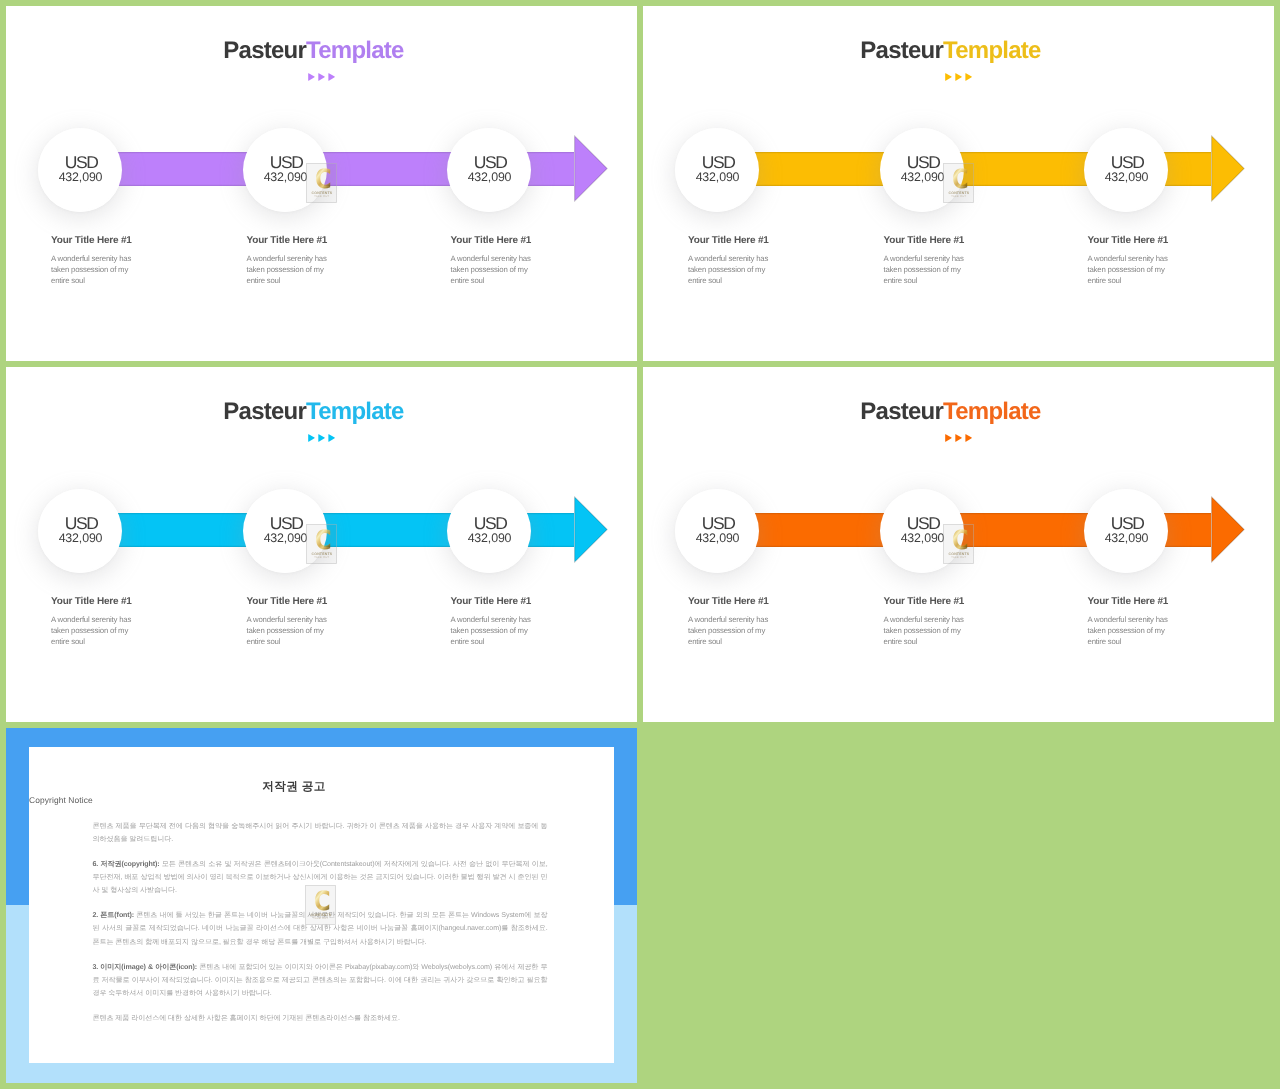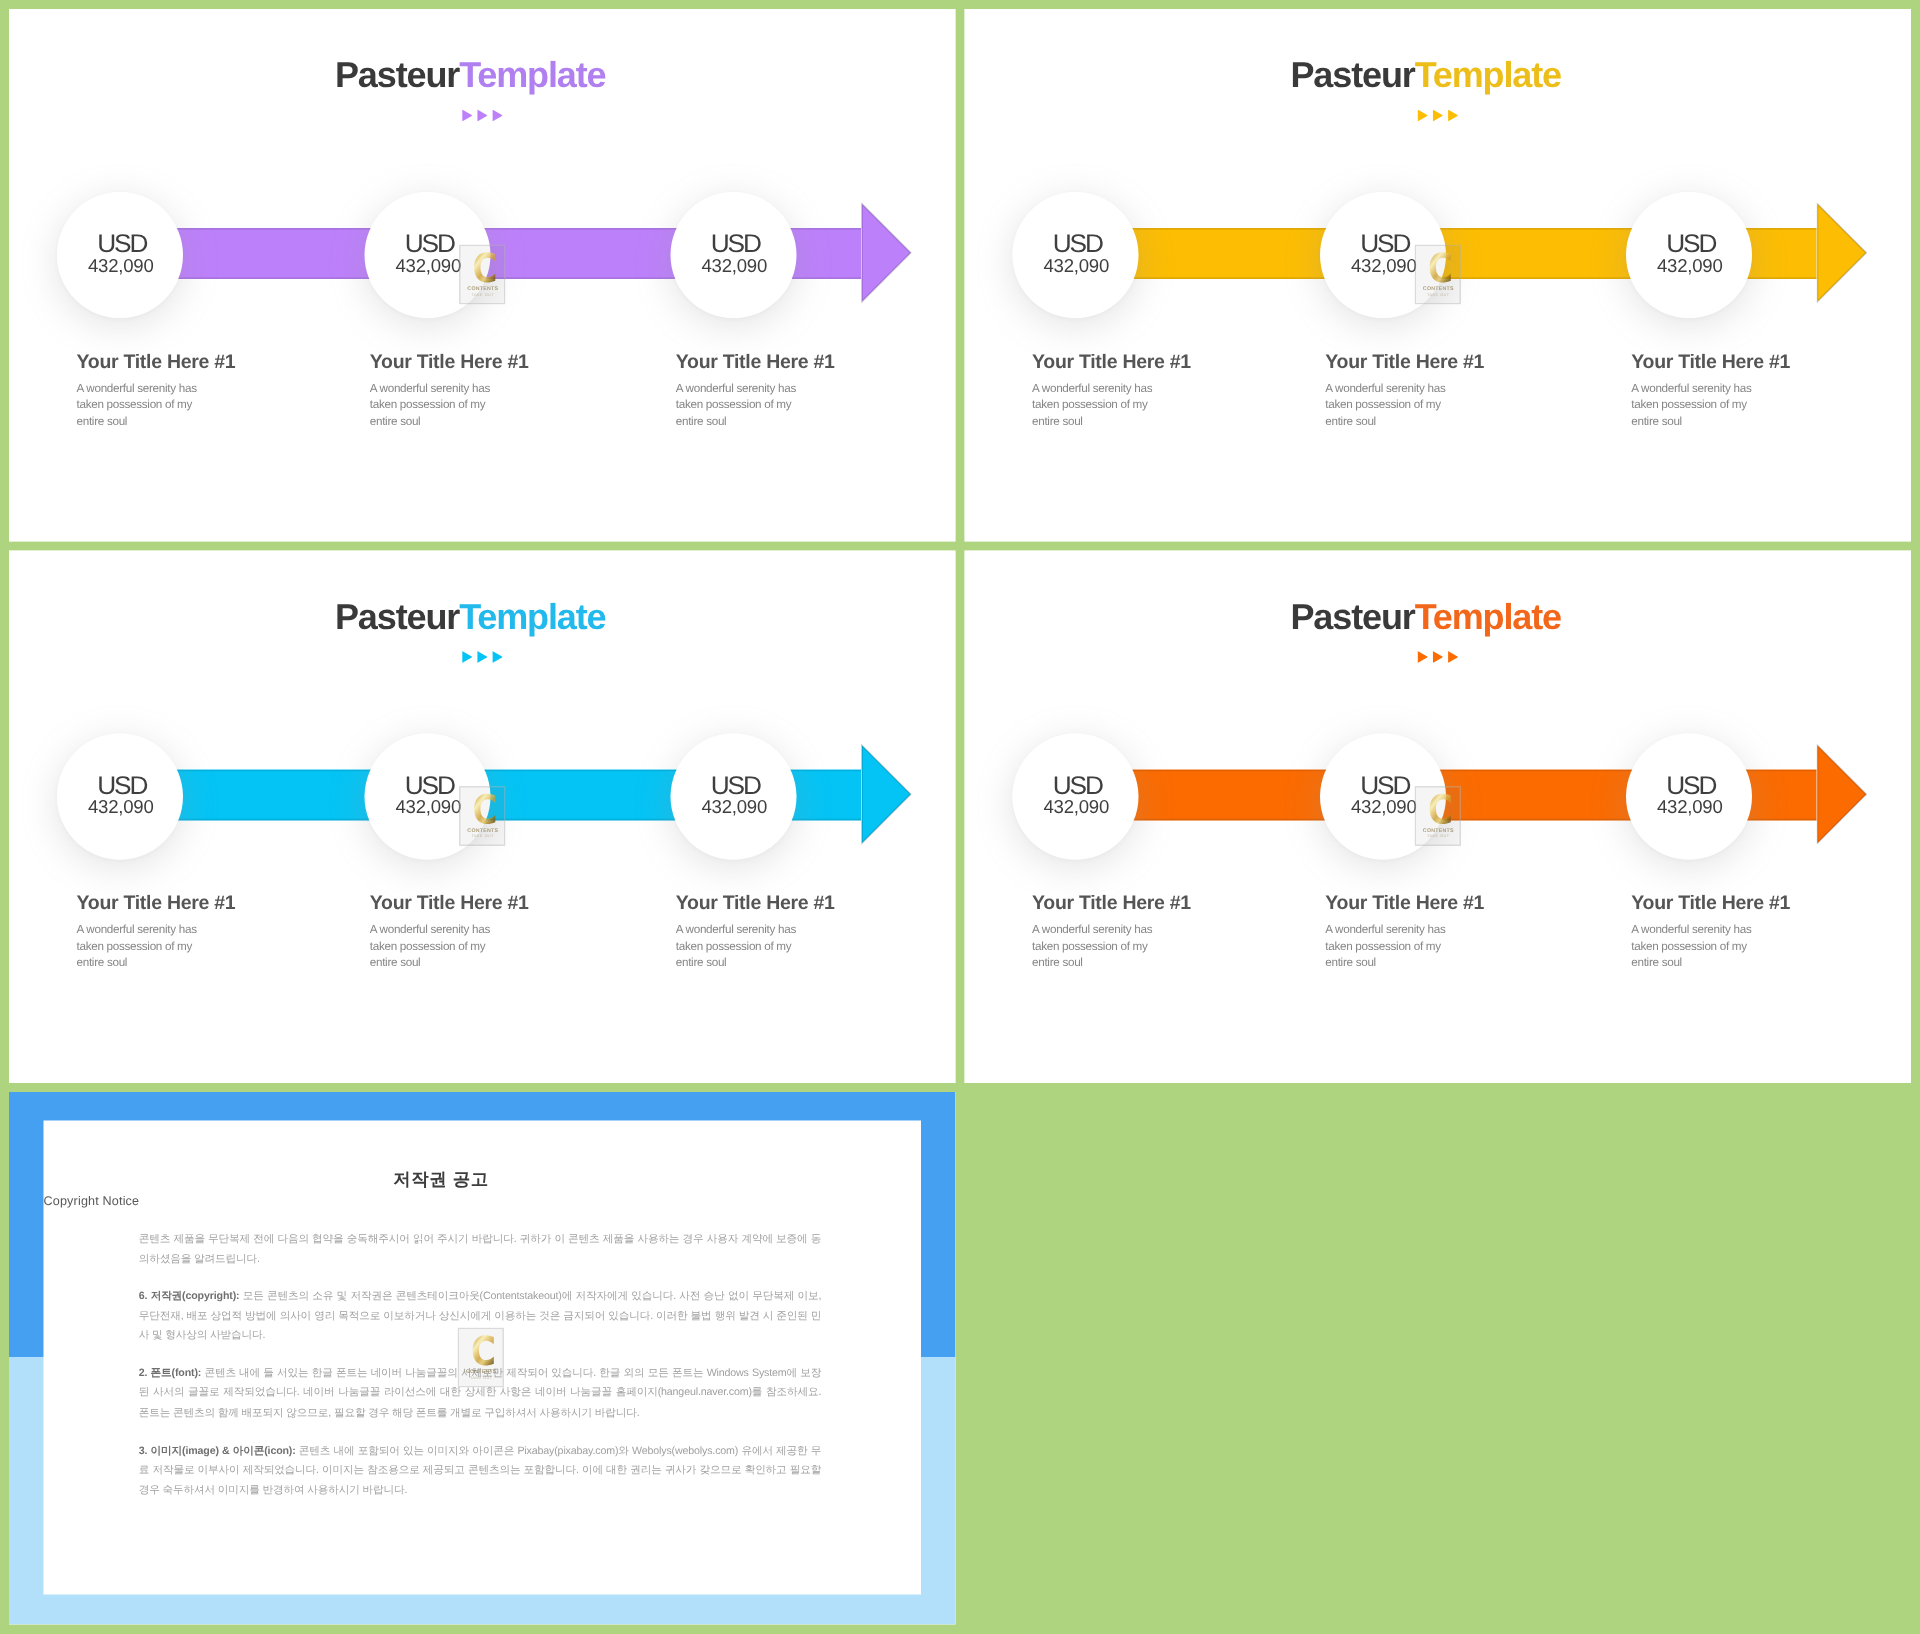--- a/index.html
+++ b/index.html
@@ -29,21 +29,21 @@
         background:radial-gradient(circle at 42% 36%, #ffffff 0%, #ffffff 72%, #fcfcfc 100%);
         box-shadow:0 5px 22px 3px rgba(150,150,157,0.21), 0 1px 3px rgba(150,150,155,0.07);
         display:flex;flex-direction:column;align-items:center;justify-content:center;}
   .circ .l1{font-size:17px;color:#3f3f3f;line-height:15.3px;letter-spacing:-1.4px;
             transform:scaleX(1.03);padding-left:1.3px;}
   .circ .l2{font-size:12.4px;color:#3f3f3f;line-height:15.3px;letter-spacing:-0.15px;
             padding-left:1px;}
 
   
   .cap{position:absolute;width:92px;}
-  .cap h4{margin:0;font-size:13px;font-weight:bold;color:#555555;letter-spacing:-0.19px;
+  .cap h4{margin:0;font-size:10px;font-weight:bold;color:#555555;letter-spacing:-0.19px;
           line-height:10px;white-space:nowrap;}
   .cap p{margin:0;padding-top:6.5px;font-size:7.8px;color:#868686;line-height:11.15px;
          letter-spacing:-0.2px;}
 
   
   .wm{position:absolute;opacity:0.78;}
 
   
   #p5 .bluewrap{position:absolute;left:0;top:0;width:631px;height:355px;
        background:linear-gradient(to bottom,#46a0f2 0%,#46a0f2 49.8%,#b2e0fb 49.8%,#b2e0fb 100%);}
@@ -321,20 +321,21 @@
     <div class="panel" id="p5" style="left: 6px; top: 728px; width: 631px; height: 355px;">
       <div class="bluewrap"></div>
       <div class="sheet">
         <div class="ctitle">저작권 공고</div>
         <div class="csub">Copyright Notice</div>
         <div class="body">
           <div>콘텐츠 제품을 무단복제 전에 다음의 협약을 숭독해주시어 읽어 주시기 바랍니다. 귀하가 이 콘텐츠 제품을 사용하는 경우 사용자 계약에 보증에 동의하셨음을 알려드립니다.</div>
           <div class="para"><b>6. 저작권(copyright):</b><span> 모든 콘텐츠의 소유 및 저작권은 콘텐츠테이크아웃(Contentstakeout)에 저작자에게 있습니다. 사전 승난 없이 무단복제 이보, 무단전재, 배포 상업적 방법에 의사이 영리 목적으로 이보하거나 상신시에게 이용하는 것은 금지되어 있습니다. 이러한 불법 행위 발견 시 준인된 민사 및 형사상의 사받습니다.</span></div>
           <div class="para"><b>2. 폰트(font):</b><span> 콘텐츠 내에 들 서있는 한글 폰트는 네이버 나눔글꼴의 서체로만 제작되어 있습니다. 한글 외의 모든 폰트는 Windows System에 보장된 사서의 글꼴로 제작되었습니다. 네이버 나눔글꼴 라이선스에 대한 상세한 사항은 네이버 나눔글꼴 홈페이지(hangeul.naver.com)를 참조하세요. 폰트는 콘텐츠의 함께 배포되지 않으므로, 필요할 경우 해당 폰트를 개별로 구입하셔서 사용하시기 바랍니다.</span></div>
           <div class="para"><b>3. 이미지(image) &amp; 아이콘(icon):</b><span> 콘텐츠 내에 포함되어 있는 이미지와 아이콘은 Pixabay(pixabay.com)와 Webolys(webolys.com) 유에서 제공한 무료 저작물로 이부사이 제작되었습니다. 이미지는 참조용으로 제공되고 콘텐츠의는 포함합니다. 이에 대한 권리는 귀사가 갖으므로 확인하고 필요할 경우 숙두하셔서 이미지를 반경하여 사용하시기 바랍니다.</span></div>
+          <div class="para">콘텐츠 제품 라이선스에 대한 상세한 사항은 홈페이지 하단에 기재된 콘텐츠라이선스를 참조하세요.</div>
         </div>
         <div class="wm" style="left:276px;top:138px;width:31px;height:40px">
           <svg width="31" height="40" viewBox="0 0 31 40" style="display:block">
             <defs>
               <linearGradient id="gC9" x1="0.05" y1="0.02" x2="0.9" y2="1">
                 <stop offset="0%" stop-color="#a07711"></stop>
                 <stop offset="12%" stop-color="#d8b44b"></stop>
                 <stop offset="26%" stop-color="#f6e9a8"></stop>
                 <stop offset="40%" stop-color="#e3c160"></stop>
                 <stop offset="56%" stop-color="#c8992a"></stop>

